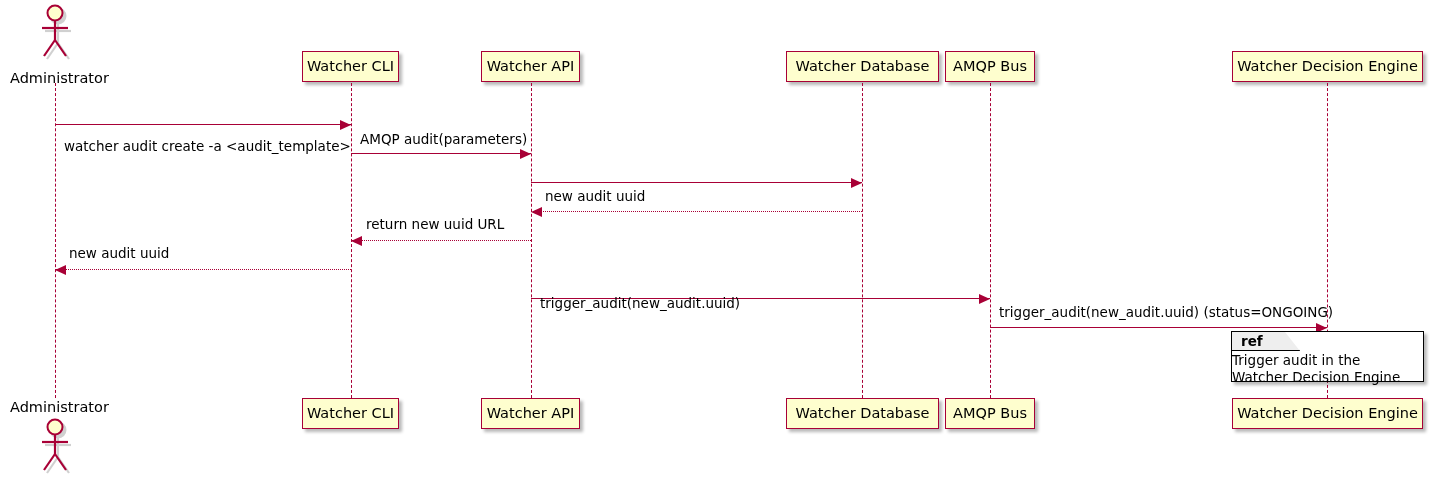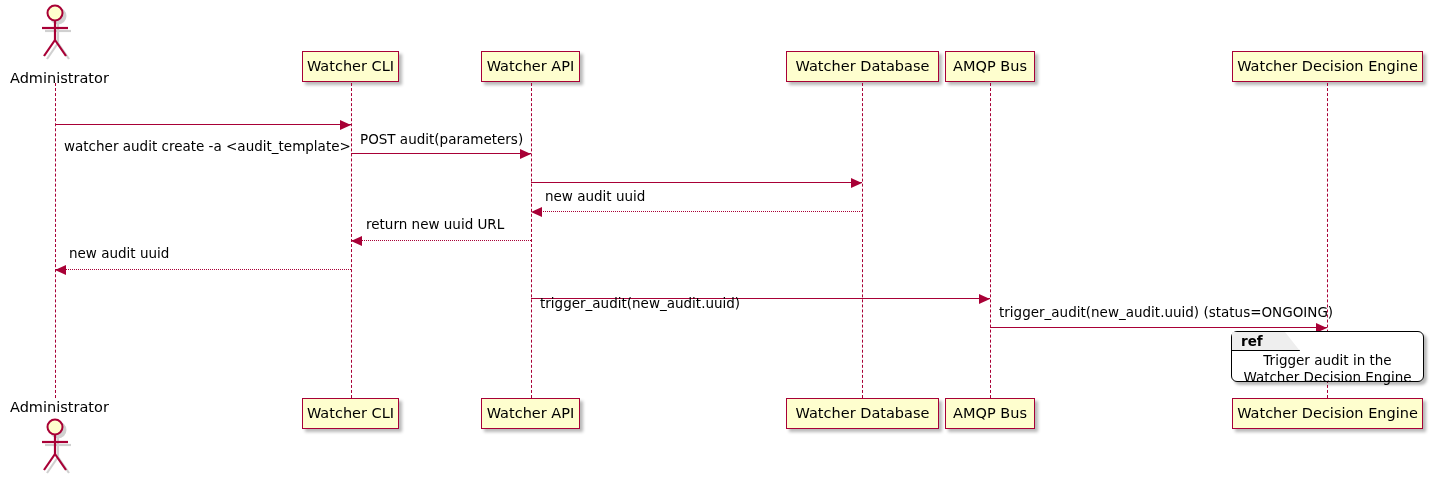--- a/index.html
+++ b/index.html
@@ -116,21 +116,20 @@
     font-size: 13.5px;
     font-weight: bold;
     color: #000000;
     line-height: 1;
   }
   .ref-body {
     position: absolute;
     left: 0;
     right: 0;
     top: 20px;
-    text-align: center;
     font-size: 13.5px;
     color: #000000;
     line-height: 1.25;
   }
 </style>
 </head>
 <body>
 
 <div id="canvas">
     <div class="actor-wrap" style="left: 33px; top: 4px;"><svg width="56" height="56" viewBox="0 0 56 56">
@@ -205,39 +204,39 @@
     </div>
     <div class="participant" style="left: 1232px; width: 191px; top: 398px;">
       <span>Watcher Decision Engine</span>
     </div>
     <div class="lifeline" style="left: 1327px; top: 83px; height: 315px;"></div>
     <div class="msg-line" style="left: 55px; top: 124px; width: 296px;"></div>
     <div class="arrowhead right" style="top: 119.5px; left: 340px;"></div>
     <div class="msg-label" style="left: 64px; top: 104px; margin-top: 36px;">watcher audit create -a &lt;audit_template&gt;</div>
     <div class="msg-line" style="left: 351px; top: 153px; width: 180px;"></div>
     <div class="arrowhead right" style="top: 148.5px; left: 520px;"></div>
-    <div class="msg-label" style="left: 360px; top: 133px;">POST audit(parameters)</div>
+    <div class="msg-label" style="left: 360px; top: 133px;">AMQP audit(parameters)</div>
     <div class="msg-line" style="left: 531px; top: 182px; width: 331px;"></div>
     <div class="arrowhead right" style="top: 177.5px; left: 851px;"></div>
     <div class="msg-line dotted" style="left: 531px; top: 211px; width: 331px;"></div>
     <div class="arrowhead left" style="top: 206.5px; left: 531px;"></div>
     <div class="msg-label" style="left: 545px; top: 190px;">new audit uuid</div>
     <div class="msg-line dotted" style="left: 351px; top: 240px; width: 180px;"></div>
     <div class="arrowhead left" style="top: 235.5px; left: 351px;"></div>
     <div class="msg-label" style="left: 366px; top: 218px;">return new uuid URL</div>
     <div class="msg-line dotted" style="left: 55px; top: 269px; width: 296px;"></div>
     <div class="arrowhead left" style="top: 264.5px; left: 55px;"></div>
     <div class="msg-label" style="left: 69px; top: 247px;">new audit uuid</div>
     <div class="msg-line" style="left: 531px; top: 298px; width: 459px;"></div>
     <div class="arrowhead right" style="top: 293.5px; left: 979px;"></div>
     <div class="msg-label" style="left: 540px; top: 277px; margin-top: 20px;">trigger_audit(new_audit.uuid)</div>
     <div class="msg-line" style="left: 990px; top: 327px; width: 337px;"></div>
     <div class="arrowhead right" style="top: 322.5px; left: 1316px;"></div>
     <div class="msg-label" style="left: 999px; top: 306px; text-align: right;">trigger_audit(new_audit.uuid) (status=ONGOING)</div>
-    <div class="ref-box" style="left: 1231px; top: 331px; width: 193px; height: 51px; border-radius: 6px;">
+    <div class="ref-box" style="left: 1231px; top: 331px; width: 193px; height: 51px;">
       <div class="ref-tab"></div>
       <div class="ref-tab-text">ref</div>
       <div class="ref-body">
         <div>Trigger audit in the</div>
         <div>Watcher Decision Engine</div>
       </div>
     </div>
   </div>
 
 </body></html>

